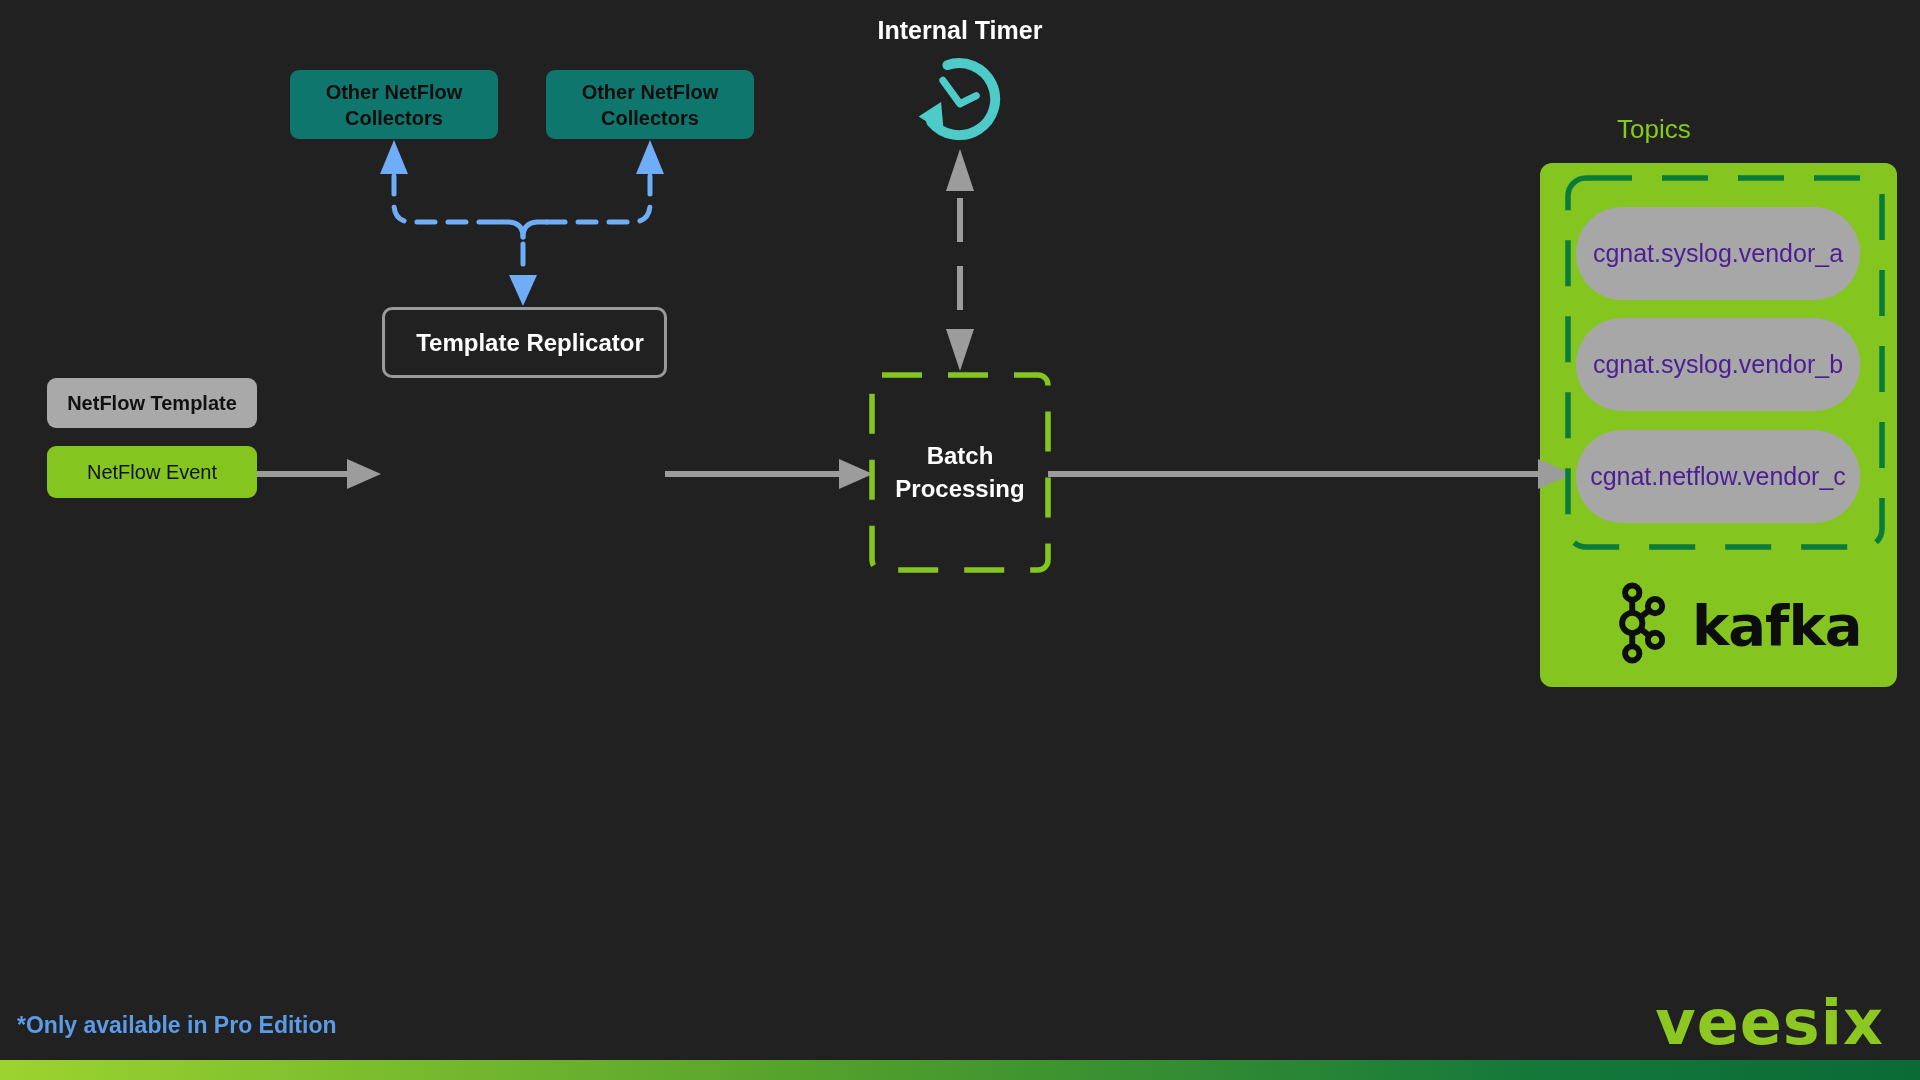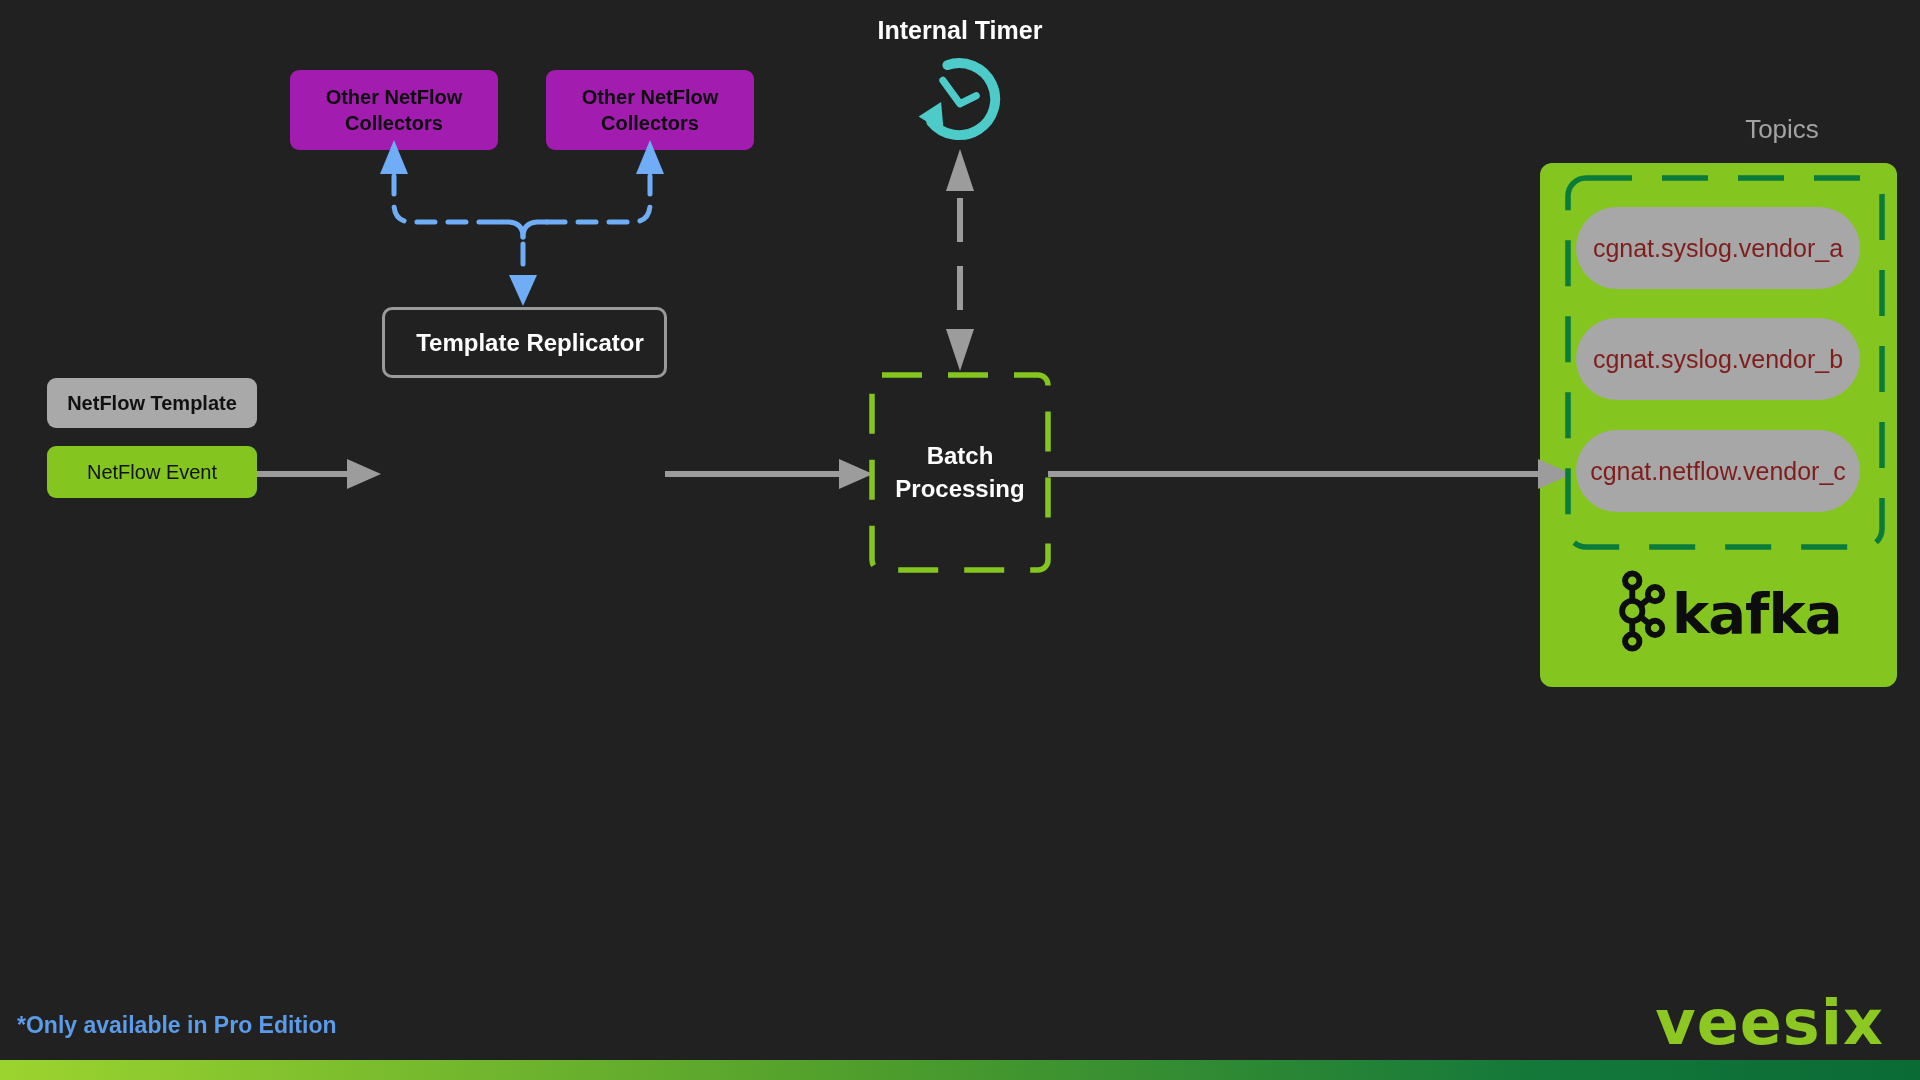--- a/index.html
+++ b/index.html
@@ -5,21 +5,21 @@
   html,body{margin:0;padding:0;background:#161616;}
   .stage{
     position:relative;width:1920px;height:1080px;background:#212121;
     overflow:hidden;font-family:"Liberation Sans",sans-serif;
   }
   .abs{position:absolute;box-sizing:border-box;}
   .node{
     display:flex;align-items:center;justify-content:center;text-align:center;
   }
   .collector{
-    left:0;top:70px;width:208px;height:80px;background:#a21caf;border-radius:9px;
+    left:0;top:70px;width:208px;height:69px;background:#0f766e;border-radius:9px;
     color:#0d0d0d;font-weight:bold;font-size:20px;line-height:1.3;padding:0 14px;
   }
   #collector-left{left:290px;}
   #collector-right{left:546px;}
   #internal-timer-label{
     left:830px;top:16px;width:260px;color:#fff;font-weight:bold;font-size:25px;
     text-align:center;z-index:3;
   }
   #timer-icon-wrap{left:915px;top:56px;width:90px;height:92px;z-index:3;}
   #template-replicator{
@@ -36,35 +36,35 @@
   }
   #netflow-event{
     left:47px;top:446px;width:210px;height:52px;background:#84c61f;border-radius:9px;
     color:#111;font-size:20px;z-index:3;
   }
   #batch-processing-label{
     left:872px;top:375px;width:176px;height:195px;color:#fff;font-weight:bold;
     font-size:24px;line-height:1.35;z-index:3;
   }
   #topics-label{
-    left:1682px;top:114px;width:200px;color:#a3a3a3;font-size:26px;text-align:center;z-index:3;
+    left:1617px;top:114px;width:200px;color:#84cc16;font-size:26px;text-align:left;z-index:3;
   }
   #topics-panel{
     left:1540px;top:163px;width:357px;height:524px;background:#84c61f;border-radius:12px;z-index:1;
   }
   .topic-pill{
-    left:1576px;width:284px;height:82px;background:#a7a7a7;border-radius:46px;
-    color:#7f1d1d;font-size:25px;z-index:3;
+    left:1576px;width:284px;height:93px;background:#a7a7a7;border-radius:46px;
+    color:#4c1d95;font-size:25px;z-index:3;
   }
   #topic-pill-a{top:207px;}
   #topic-pill-b{top:318px;}
   #topic-pill-c{top:430px;}
   #kafka-logo{
-    left:1612px;top:566px;width:230px;height:94px;display:flex;align-items:center;
-    gap:6px;z-index:3;text-align:center;
+    left:1612px;top:578px;width:230px;height:94px;display:flex;align-items:center;
+    gap:26px;z-index:3;text-align:center;
   }
   #kafka-label{
     color:#0d0d0d;font-weight:bold;font-size:56px;letter-spacing:-1px;
     font-family:"DejaVu Sans",sans-serif;
   }
   #connector-layer{left:0;top:0;width:1920px;height:1080px;z-index:2;pointer-events:none;}
   #footnote{
     left:17px;top:1012px;color:#5c9be8;font-weight:bold;font-size:23px;z-index:3;
   }
   #brand{

